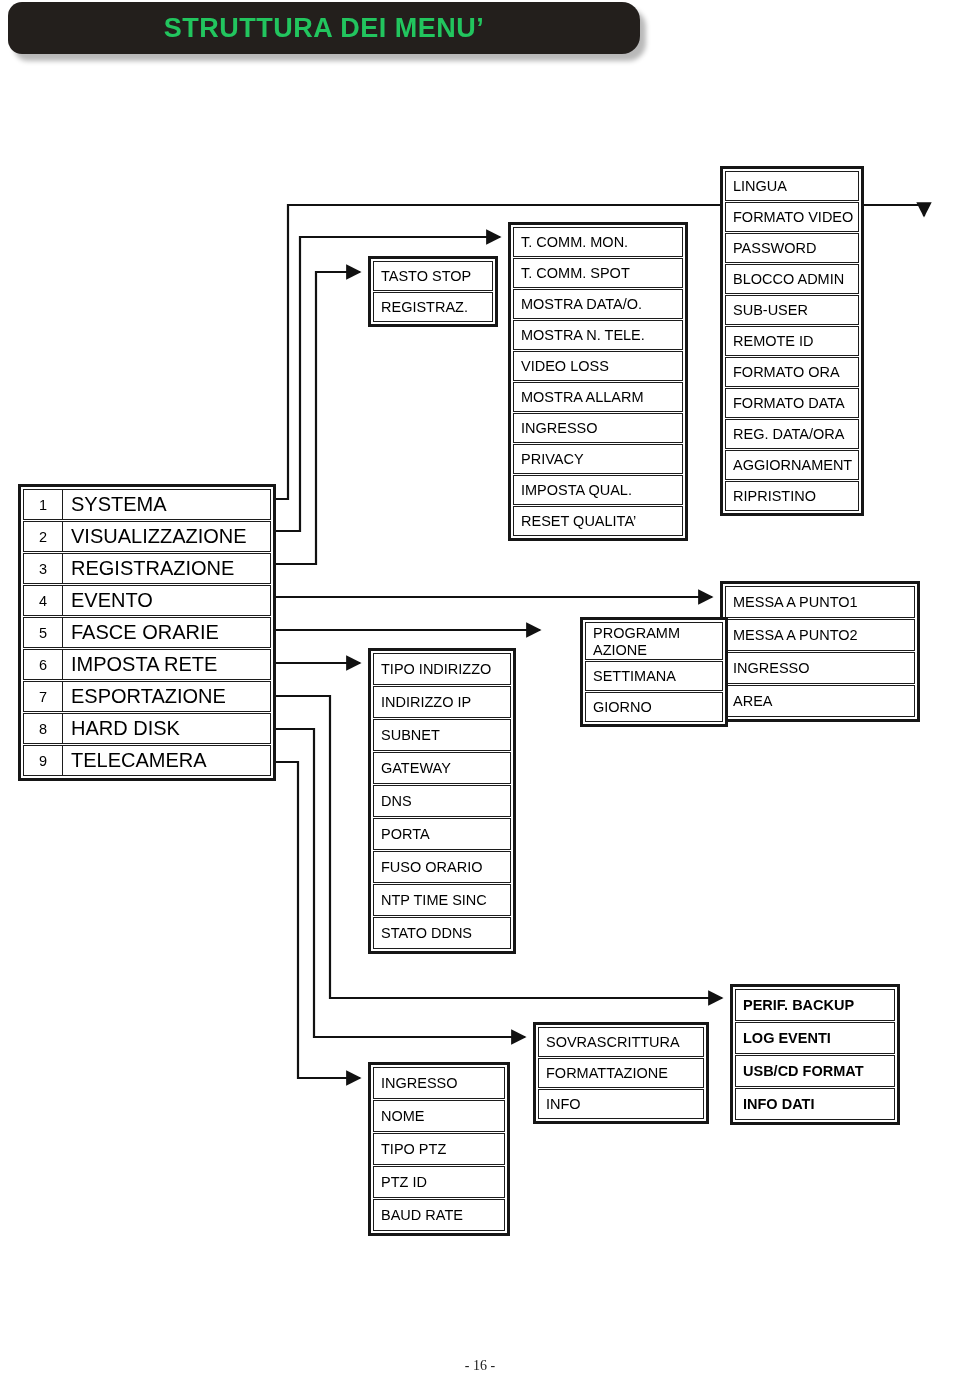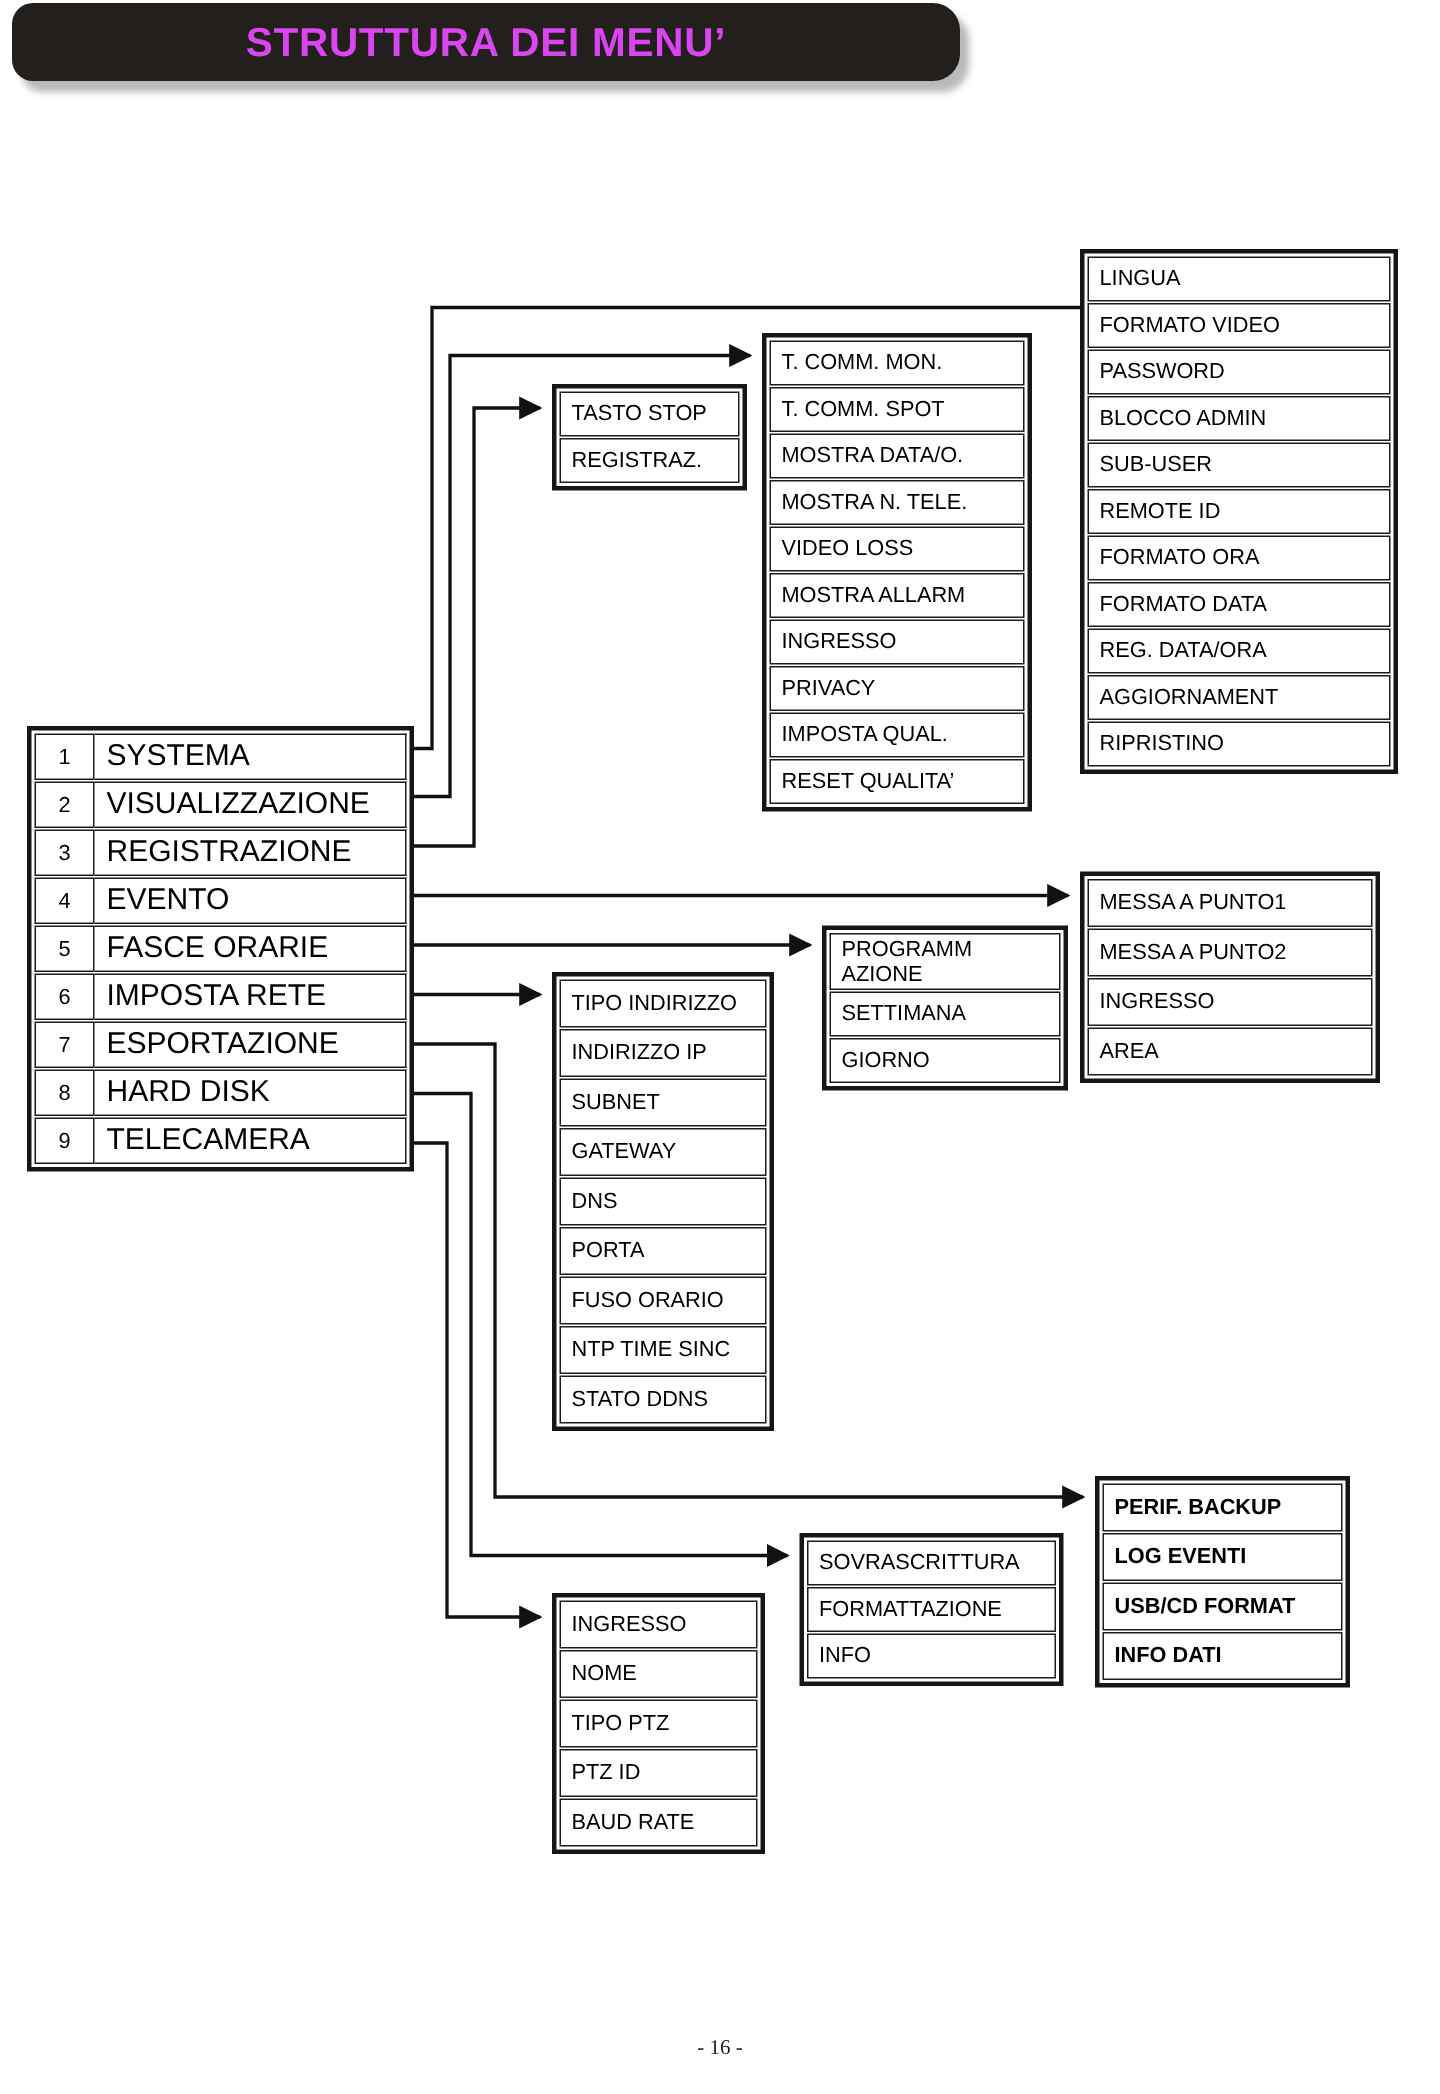--- a/index.html
+++ b/index.html
@@ -18,21 +18,21 @@
     left:8px; top:2px;
     width:632px; height:52px;
     background:#231f1c;
     border-radius:14px 18px 18px 14px;
     box-shadow:6px 7px 5px rgba(0,0,0,0.28);
   }
   #header-title{
     position:absolute;
     left:0; top:0; width:100%; height:52px;
     display:flex; align-items:center; justify-content:center;
-    color:#d946ef;
+    color:#22c55e;
     font-size:27px;
     font-weight:bold;
     letter-spacing:0.5px;
     font-family:"Liberation Sans", sans-serif;
     white-space:nowrap;
   }
 
   
   .group{
     position:absolute;
@@ -86,27 +86,27 @@
     white-space:nowrap;
   }
 
   
   #grp-stop{ left:368px; top:256px; width:130px; }
   #grp-stop .row{height:30px;}
 
   #grp-visual{ left:508px; top:222px; width:180px; }
   #grp-visual .row{height:30px;}
 
-  #grp-system{ left:720px; top:166px; width:212px; }
+  #grp-system{ left:720px; top:166px; width:144px; }
   #grp-system .row{height:30px;}
 
   #grp-messa{ left:720px; top:581px; width:200px; }
   #grp-messa .row{height:32px;}
 
-  #grp-prog{ left:548px; top:617px; width:164px; }
+  #grp-prog{ left:580px; top:617px; width:148px; }
   #grp-prog .row{height:30px;}
   #grp-prog .row.tall{height:38px;line-height:17px;white-space:normal;display:block;padding-top:2px;}
 
   #grp-net{ left:368px; top:648px; width:148px;text-align:right; }
   #grp-net .row{height:32px;}
 
   #grp-hdd{ left:533px; top:1022px; width:176px; }
   #grp-hdd .row{height:30px;}
 
   #grp-backup{ left:730px; top:984px; width:170px;font-weight:bold; }

